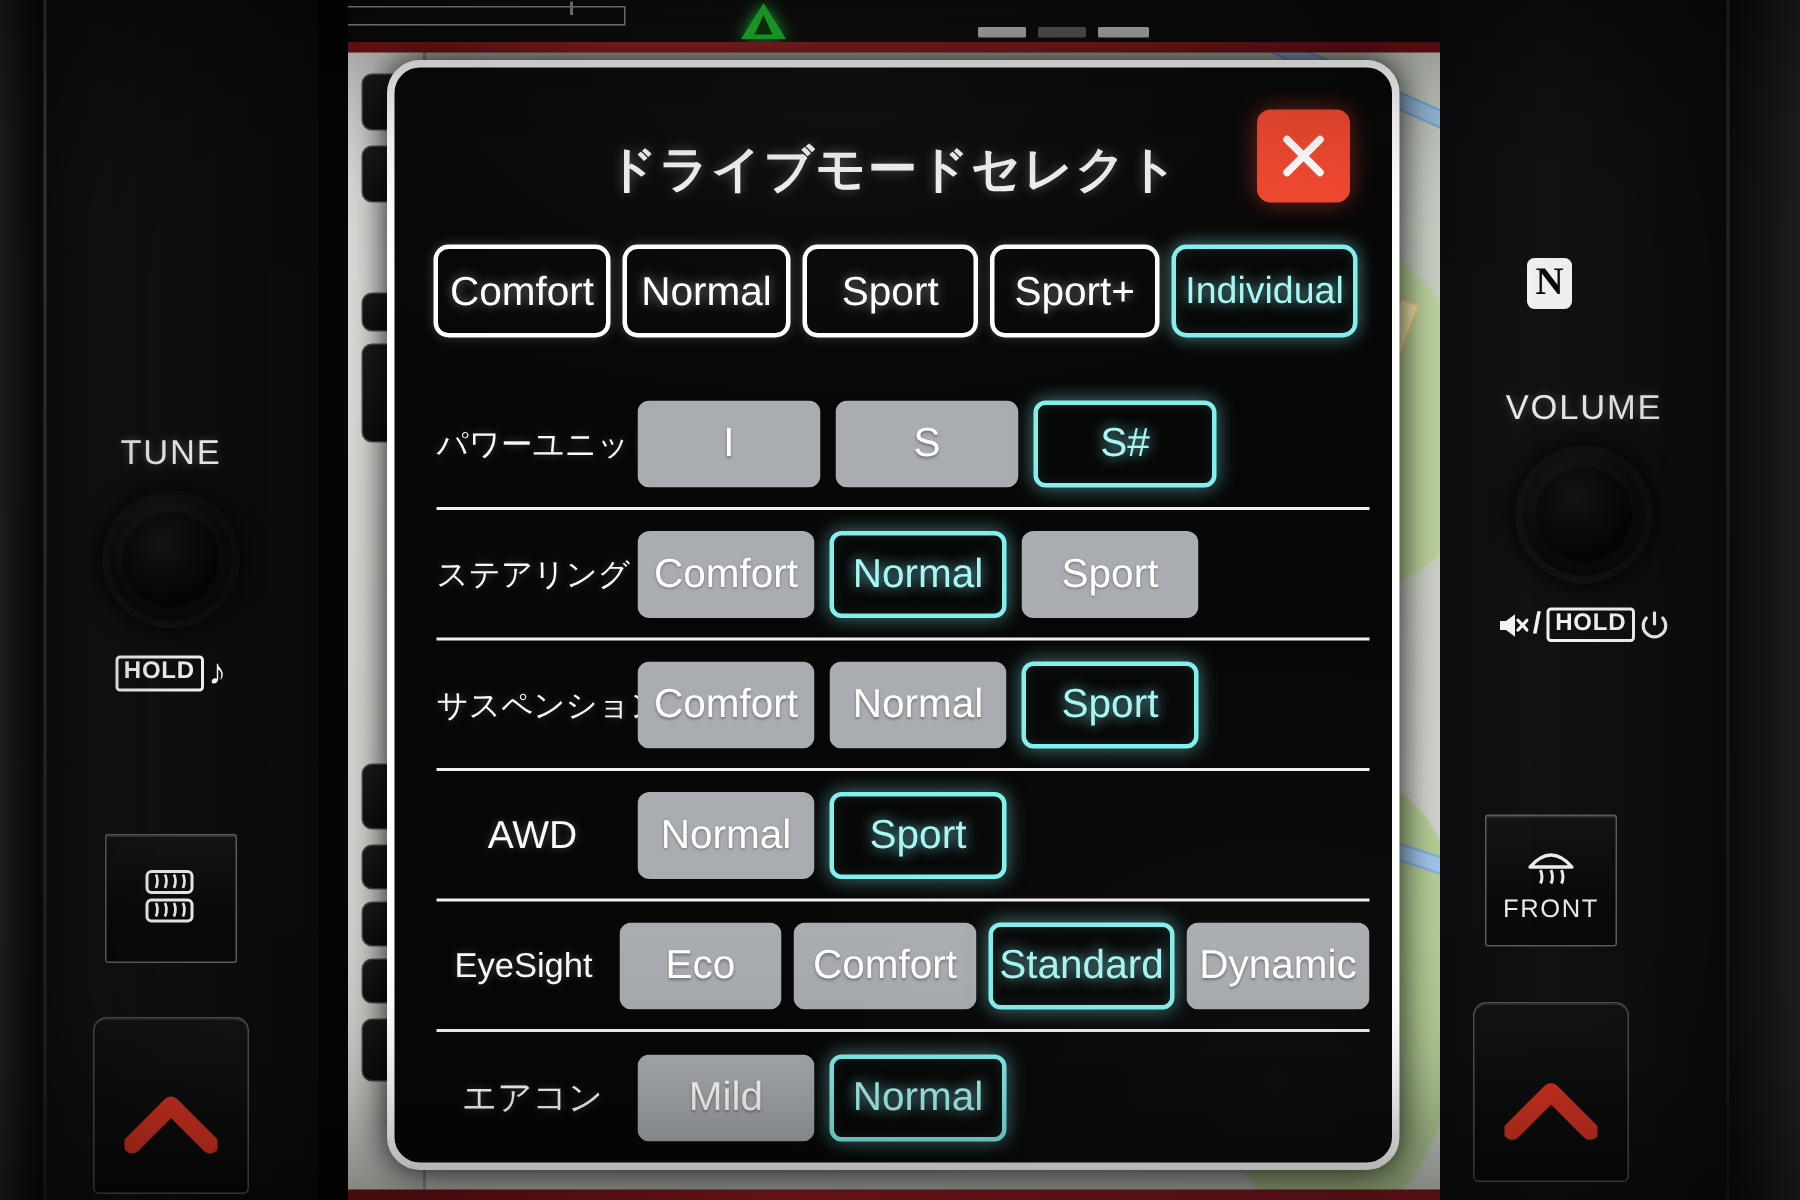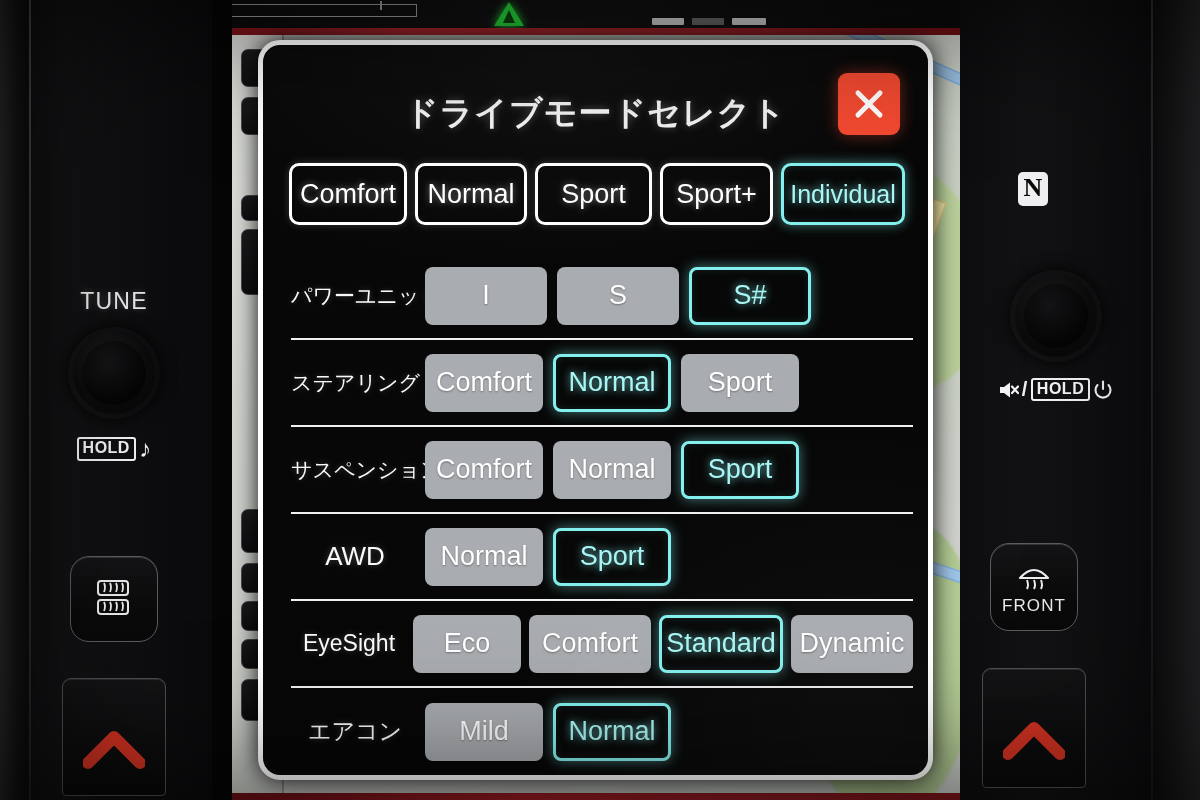--- a/index.html
+++ b/index.html
@@ -79,21 +79,21 @@
   .boxed {
     border: 2px solid #f2f2f4; border-radius: 3px;
     padding: 0px 4px 1px; font-size: 16px; line-height: 1.15;
     letter-spacing: .5px;
   }
 
   
   .phys-btn {
     position: absolute;
     border: 1px solid #5c5c60;
-    border-radius: 19px;
+    border-radius: 2px;
     background: linear-gradient(180deg,#141416,#0a0a0b 65%,#09090a);
     display: flex; flex-direction: column;
     align-items: center; justify-content: center;
     box-shadow: inset 0 1px 0 rgba(255,255,255,.14);
   }
   .phys-btn .cap {
     color: #e9e9ec; font-size: 17px; letter-spacing: 1.1px; margin-top: 4px;
   }
   .chev {
     position: absolute;
@@ -488,20 +488,21 @@
 
   <div class="bezel-right">
     <div class="bezel-edge-r"></div>
     <div class="bezel-hairline-r"></div>
 
     <div class="nfc" style="left:58px; top:172px;">
       <span>N</span>
     </div>
 
     <div class="knob-wrap" style="left:16px; top:258px; width:160px;">
+      <div class="knob-label">VOLUME</div>
       <div class="knob"></div>
       <div class="knob-sub">
         <svg width="20" height="18" viewBox="0 0 20 18" style="flex:none;">
           <path d="M1 6 h4 L11 1.5 v15 L5 12 H1 Z" fill="#f2f2f4"></path>
           <path d="M13 5.5 L19 12 M19 5.5 L13 12" stroke="#f2f2f4" stroke-width="2.2" stroke-linecap="round"></path>
         </svg>
         <span style="font-size:20px;">/</span>
         <span class="boxed">HOLD</span>
         <svg width="20" height="20" viewBox="0 0 20 20" style="flex:none;">
           <path d="M4.5 5 a7.5 7.5 0 1 0 11 0" fill="none" stroke="#f2f2f4" stroke-width="2.1" stroke-linecap="round"></path>

